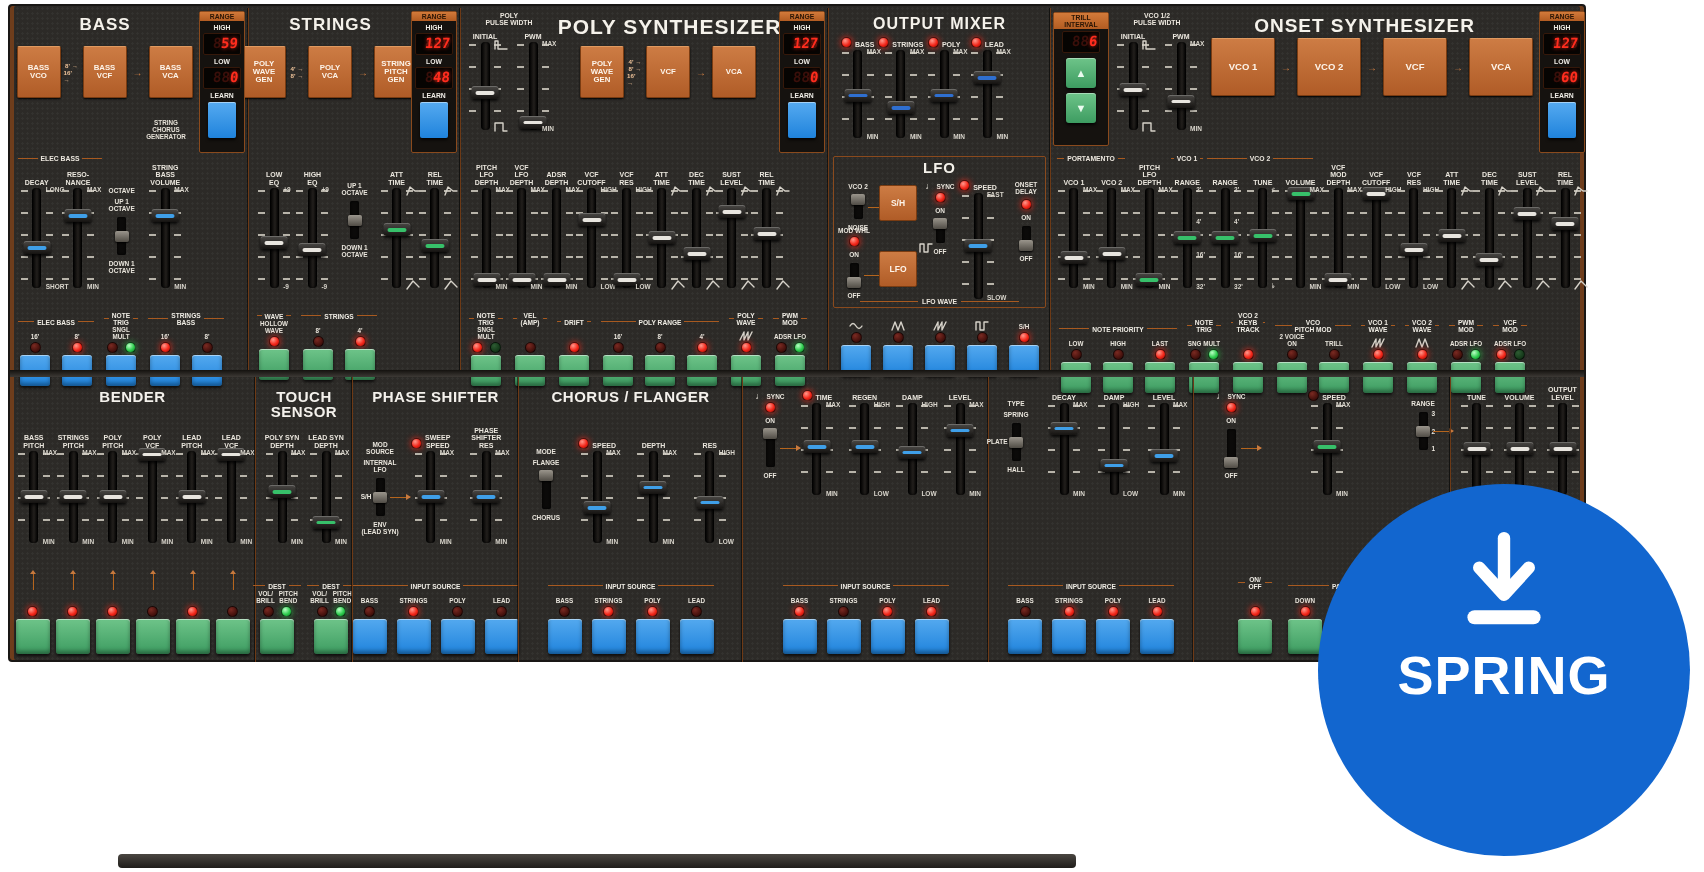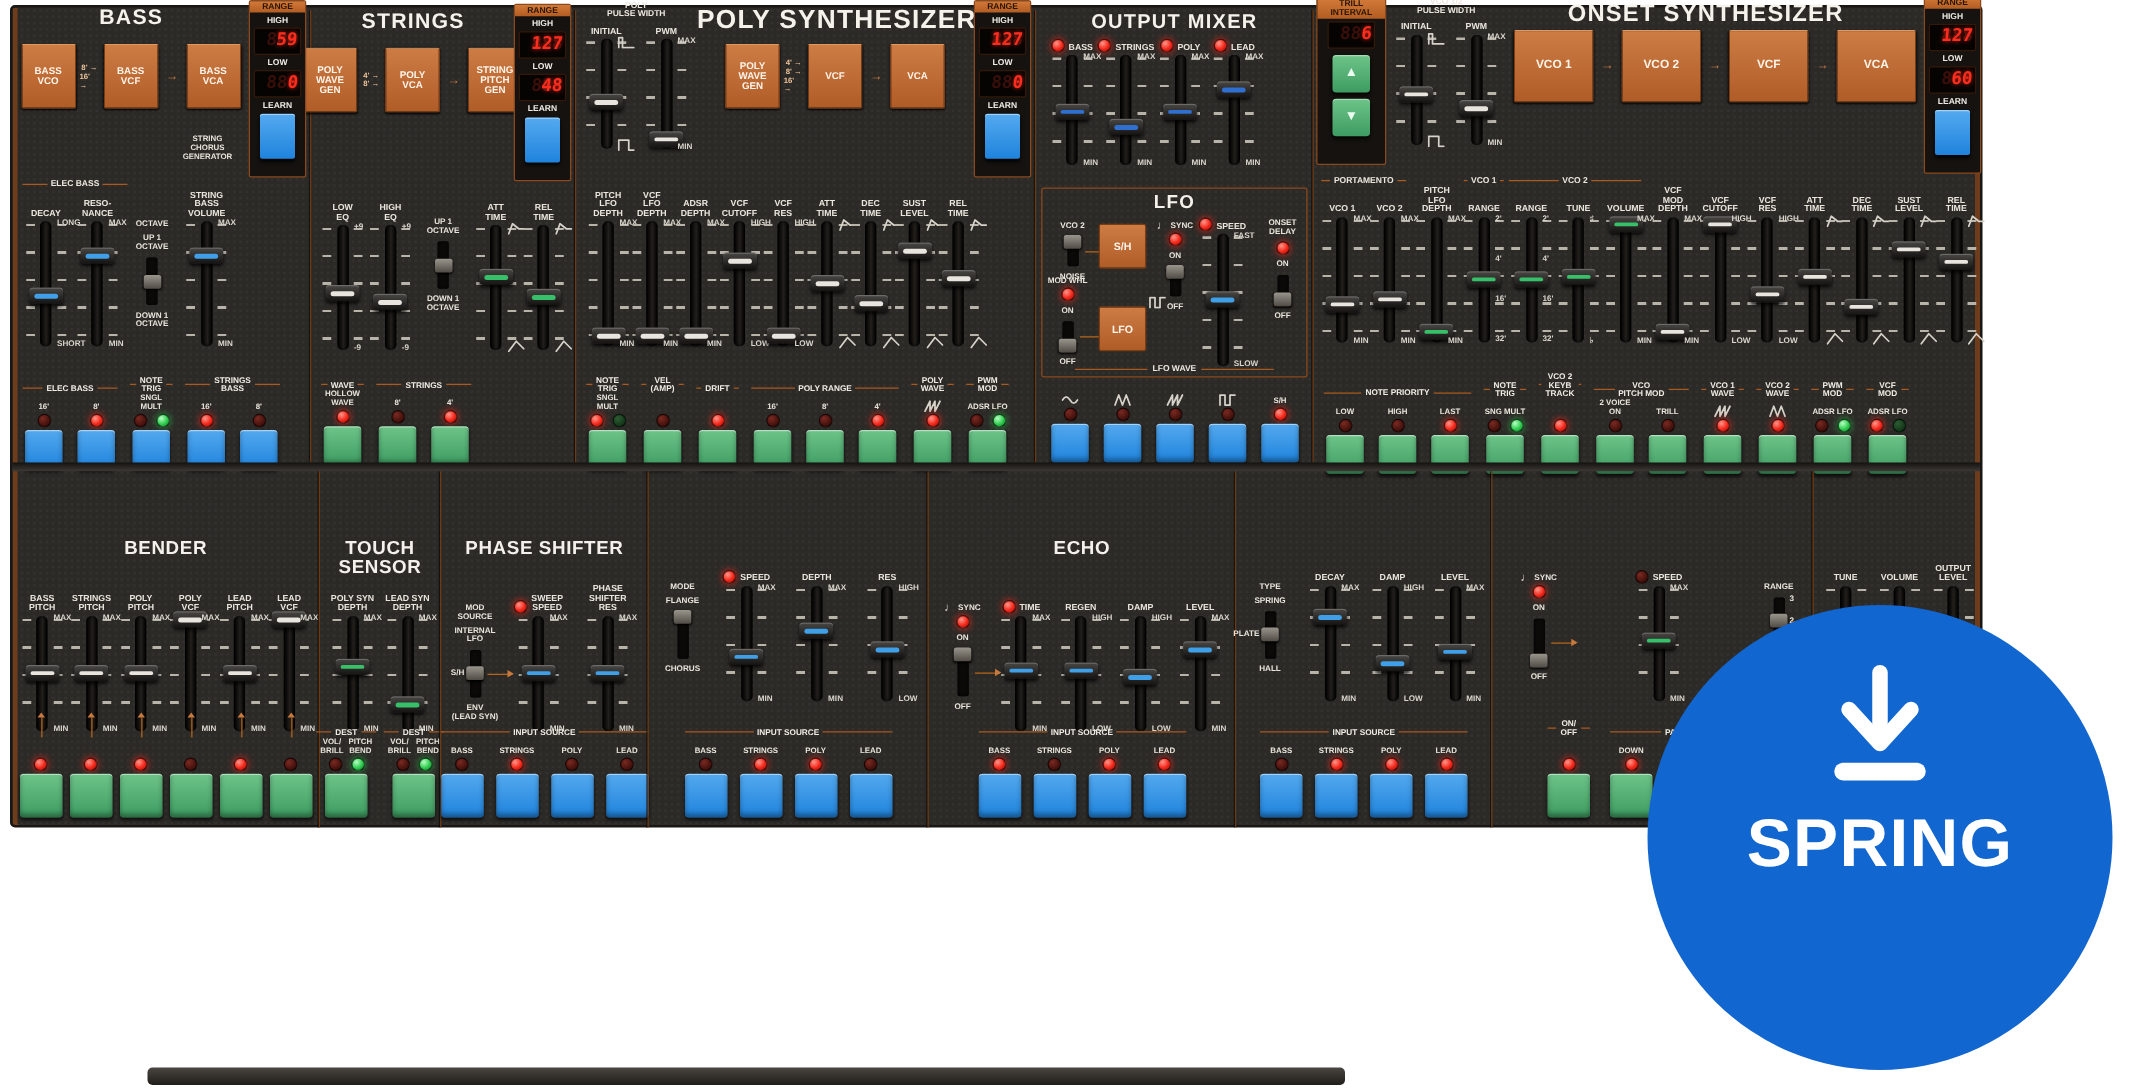--- a/index.html
+++ b/index.html
@@ -8,21 +8,21 @@
 
   
   .unit{position:absolute;left:8px;top:4px;width:1578px;height:658px;background:#2c2a27;
         background-image:radial-gradient(rgba(255,255,255,.035) 1px,transparent 1.2px);background-size:5px 5px;
         border:2px solid #191715;border-radius:4px;box-sizing:border-box;
         box-shadow:inset 4px 0 0 #6e3d1c,inset -4px 0 0 #6e3d1c;z-index:1;}
   .seam{position:absolute;left:0;right:0;top:364px;height:7px;background:linear-gradient(#14120f,#3d3935);z-index:2;}
   .strip{position:absolute;left:118px;top:854px;width:958px;height:14px;border-radius:4px;
          background:linear-gradient(#4a4641,#1f1d1a);z-index:3;}
 
-  .sec{position:absolute;box-sizing:border-box;display:flex;flex-direction:column;color:#e9e5dc;justify-content:center;}
+  .sec{position:absolute;box-sizing:border-box;display:flex;flex-direction:column;color:#e9e5dc;}
   .sec.top{top:2px;height:362px;}
   .sec.bot{top:371px;height:285px;}
   .sec{border-left:1px solid #6e3a16;box-shadow:-1px 0 0 rgba(0,0,0,.55);}
   [data-name=section-bass],[data-name=section-bender]{border-left:none;box-shadow:none;}
 
   [data-name=section-bass]{left:0;width:238px;}
   [data-name=section-strings]{left:238px;width:212px;}
   [data-name=section-poly]{left:450px;width:368px;}
   [data-name=section-mixer]{left:818px;width:222px;}
   [data-name=section-lead]{left:1040px;width:538px;}
@@ -1743,20 +1743,21 @@
                   <div class="bleds" data-name="led-row">
                     <i class="led rd" data-name="led-indicator"></i>
                   </div>
                   <button class="btn b-blue" data-name="panel-button-lead"></button>
                 </div>
               </div>
             </div>
           </div>
         </div>
         <div class="sec bot" data-name="section-chorus">
+          <div class="bttl" data-name="section-title">CHORUS / FLANGER</div>
           <div class="bbody" data-name="section-body">
             <div class="swcol" data-name="switch-mode">
               <div class="swttl" data-name="switch-title">MODE</div>
               <div class="swlbl" data-name="switch-top-label">FLANGE</div>
               <div class="swtrack" data-name="toggle-switch">
                 <div class="swcap p-top" data-name="toggle-handle"></div>
               </div>
               <div class="swlbl" data-name="switch-bottom-label">CHORUS</div>
             </div>
             <div class="sl s-bt" data-name="slider-speed">
@@ -1826,21 +1827,20 @@
                   <div class="bleds" data-name="led-row">
                     <i class="led rd" data-name="led-indicator"></i>
                   </div>
                   <button class="btn b-blue" data-name="panel-button-lead"></button>
                 </div>
               </div>
             </div>
           </div>
         </div>
         <div class="sec bot" data-name="section-echo">
-          <div class="bttl" data-name="section-title">ECHO</div>
           <div class="bbody" data-name="section-body">
             <div class="swcol" data-name="switch-sync">
               <div class="swsync" data-name="switch-label-row">
                 <span class="note" data-name="note-icon">♩</span>
                 <span data-name="switch-label-text">SYNC</span>
               </div>
               <i class="led ro" data-name="led-indicator"></i>
               <div class="swlbl" data-name="switch-top-label">ON</div>
               <div class="swtrack" data-name="toggle-switch">
                 <div class="swcap p-top" data-name="toggle-handle"></div>

